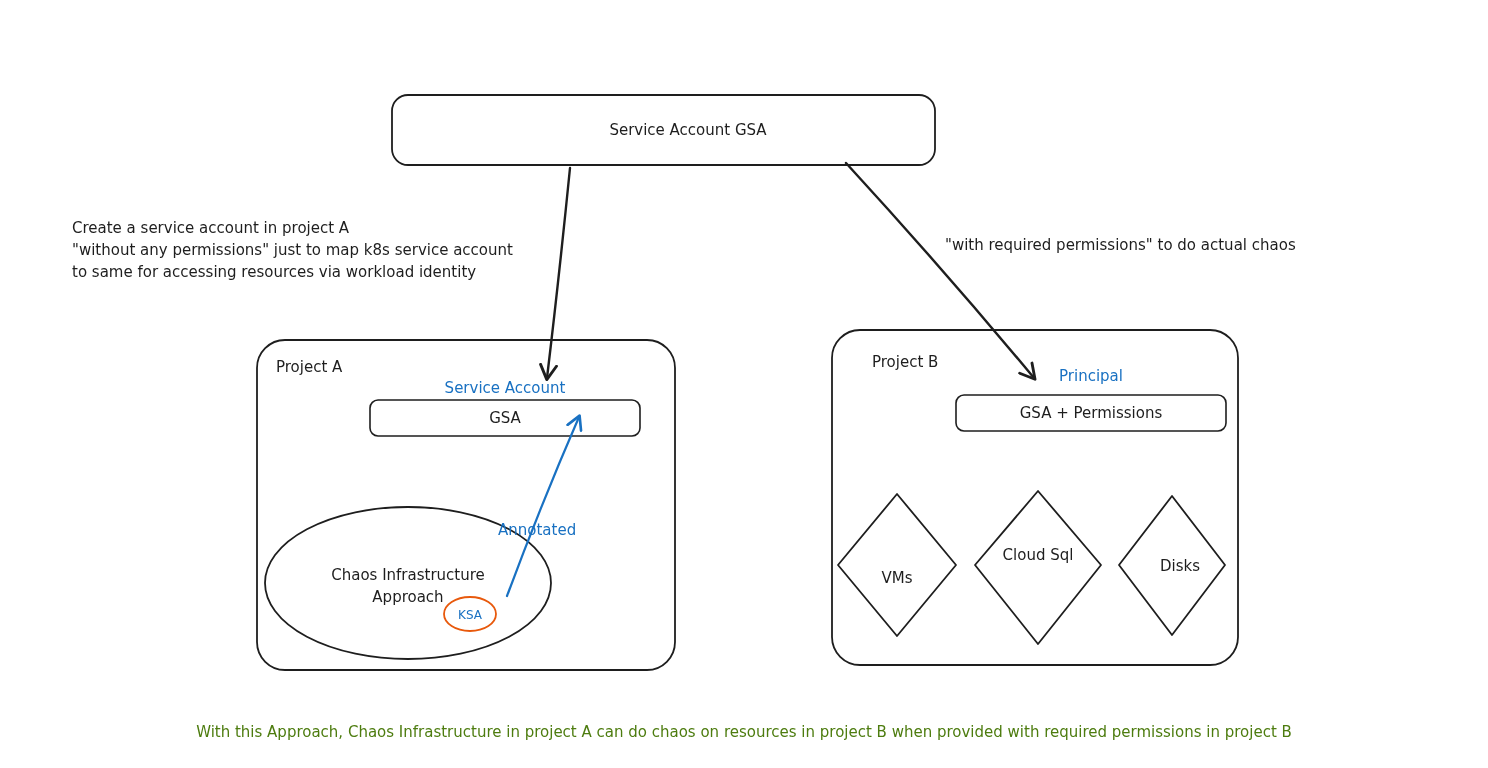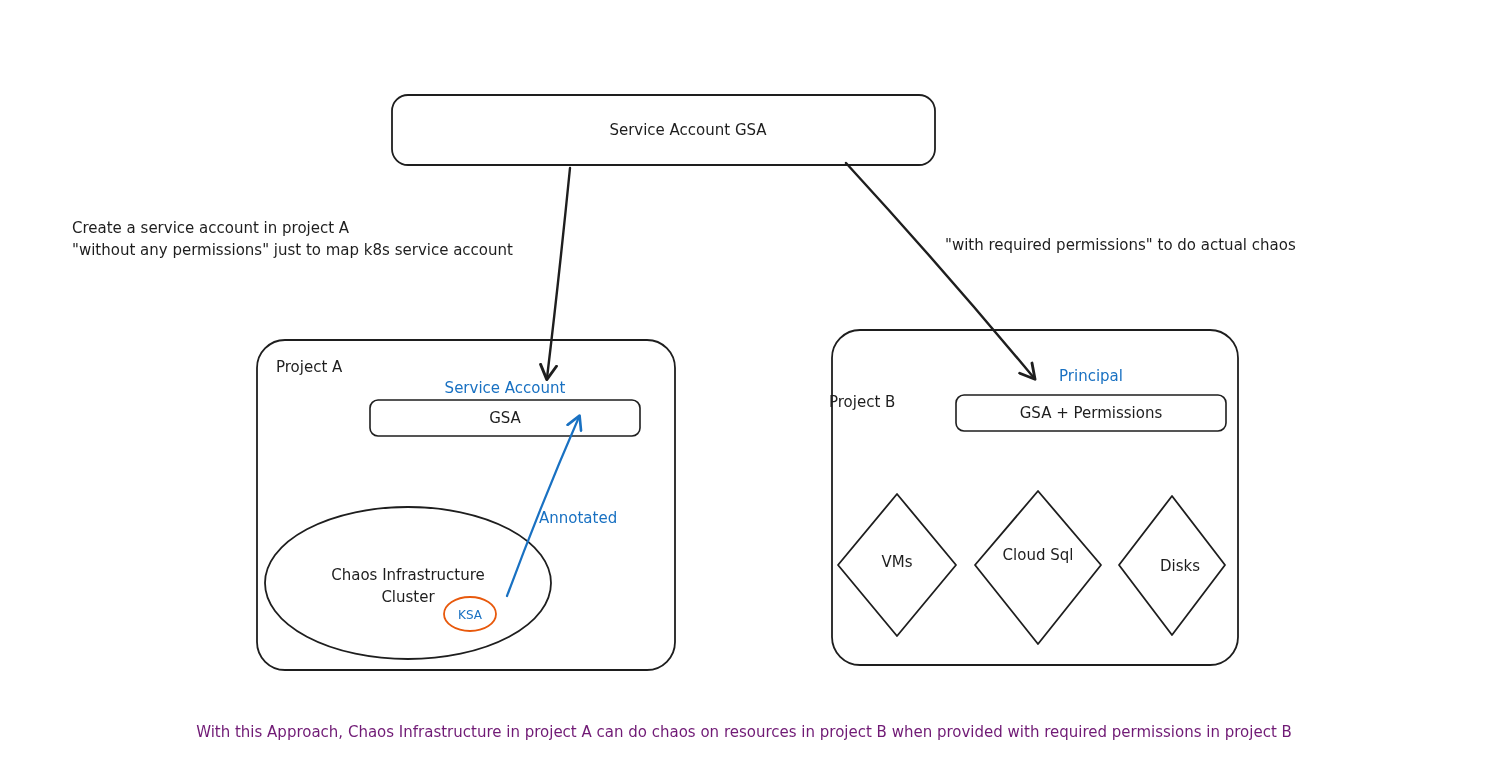--- a/index.html
+++ b/index.html
@@ -21,21 +21,21 @@
   .txt {
     position: absolute;
     font-size: 15px;
     line-height: 21px;
     color: #1e1e1e;
     white-space: nowrap;
     text-align: right;
   }
   .center { text-align: center; white-space: normal; }
   .blue { color: #1971c2; }
-  .orange { color: #701a75; }
+  .orange { color: #4d7c0f; }
   .small { font-size: 12px; line-height: 14px; }
 </style>
 </head>
 <body>
 
 <div class="canvas">
 
   <svg class="strokes" viewBox="0 0 1488 768">
     <defs>
       <marker id="arrow-black" viewBox="0 0 12 12" refX="9" refY="6" markerWidth="8" markerHeight="8" orient="auto-start-reverse">
@@ -70,34 +70,35 @@
 
     <path d="M 1038 491 L 1101 565 L 1038 644 L 975 565 Z" fill="none" stroke="#1e1e1e" stroke-width="1.8" stroke-linejoin="round"></path>
 
     <path d="M 1172 496 L 1225 565 L 1172 635 L 1119 565 Z" fill="none" stroke="#1e1e1e" stroke-width="1.8" stroke-linejoin="round"></path>
   </svg>
 
   <div class="txt center" style="left:392px; top:120px; width:592px;">Service Account GSA</div>
 
   <div class="txt" style="left:72px; top:218px;">Create a service account in project A</div>
   <div class="txt" style="left:72px; top:240px;">"without any permissions" just to map k8s service account</div>
+  <div class="txt" style="left:72px; top:262px;">to same for accessing resources via workload identity</div>
 
   <div class="txt" style="left:945px; top:235px;">"with required permissions" to do actual chaos</div>
 
   <div class="txt" style="left:276px; top:357px;">Project A</div>
   <div class="txt center blue" style="left:370px; top:378px; width:270px;">Service Account</div>
   <div class="txt center" style="left:283px; top:565px; width:250px;">Chaos Infrastructure</div>
   <div class="txt center" style="left:370px; top:408px; width:270px;">GSA</div>
-  <div class="txt center" style="left:283px; top:587px; width:250px;">Cluster</div>
+  <div class="txt center" style="left:283px; top:587px; width:250px;">Approach</div>
   <div class="txt center blue small" style="left:448px; top:608px; width:44px;">KSA</div>
-  <div class="txt blue" style="left:498px; top:508px;margin-left:41px;">Annotated</div>
+  <div class="txt blue" style="left:498px; top:520px;">Annotated</div>
 
-  <div class="txt" style="left:829px; top:352px;margin-top:40px;">Project B</div>
+  <div class="txt" style="left:872px; top:352px;">Project B</div>
   <div class="txt center blue" style="left:956px; top:366px; width:270px;">Principal</div>
   <div class="txt center" style="left:956px; top:403px; width:270px;">GSA + Permissions</div>
 
-  <div class="txt center" style="left:847px; top:552px; width:100px;">VMs</div>
+  <div class="txt center" style="left:847px; top:568px; width:100px;">VMs</div>
   <div class="txt center" style="left:996px; top:545px; width:84px;">Cloud Sql</div>
   <div class="txt center" style="left:1122px; top:556px; width:116px;">Disks</div>
 
   <div class="txt center orange" style="left:0px; top:722px; width:1488px;">With this Approach, Chaos Infrastructure in project A can do chaos on resources in project B when provided with required permissions in project B</div>
 
 </div>
 
 </body></html>

